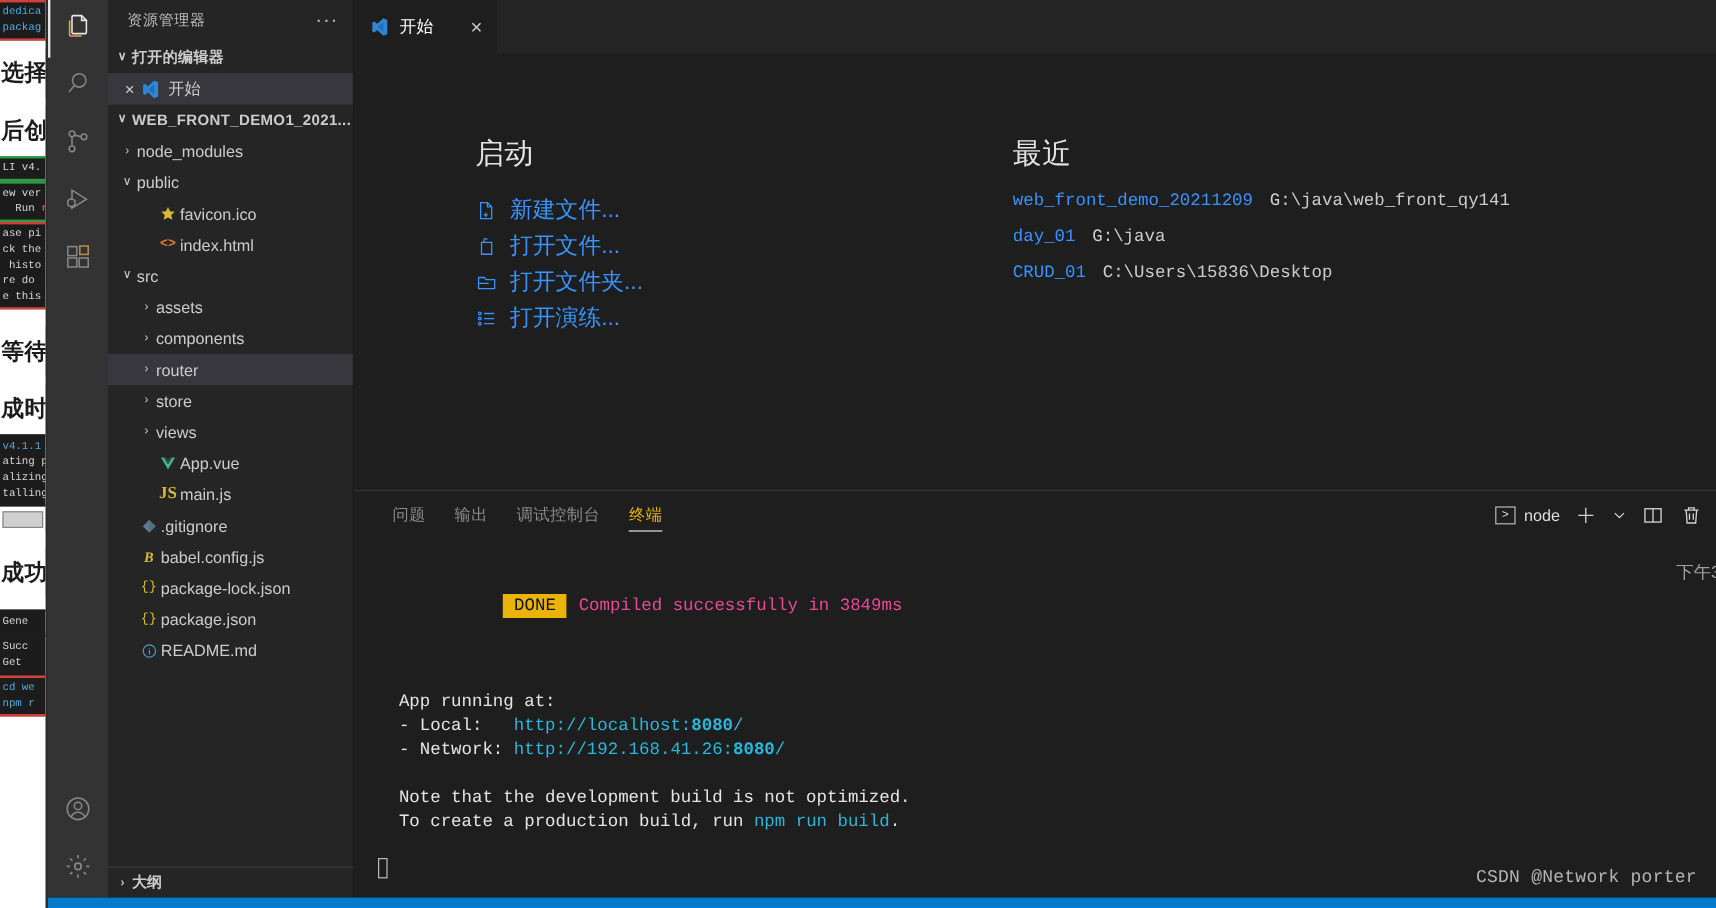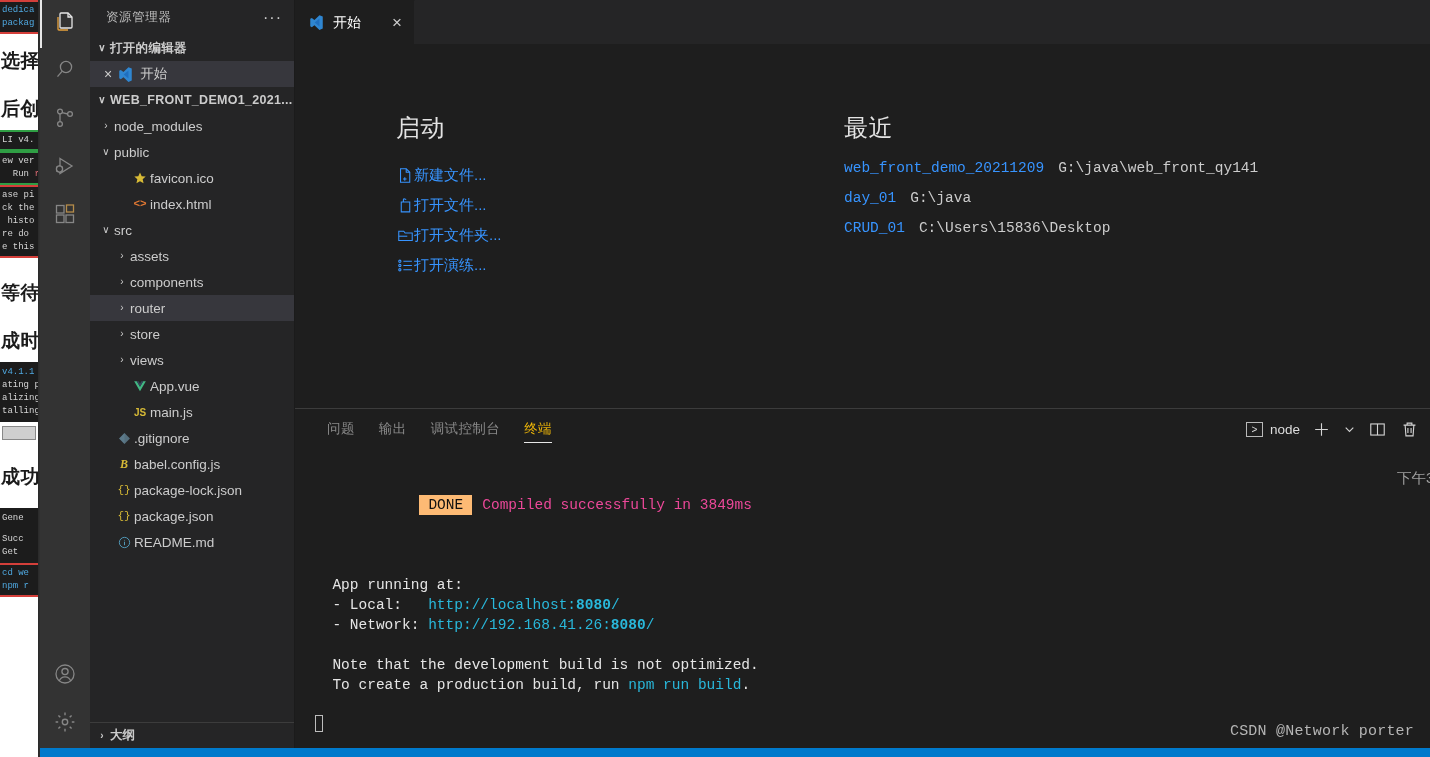--- a/index.html
+++ b/index.html
@@ -144,22 +144,22 @@
     overflow: hidden;
   }
   #welcome-cols { display: flex; padding: 68px 0 0 0; }
   #col-start { width: 510px; padding-left: 101px; }
   #col-recent { flex: 1; padding-left: 39px; font-family: Liberation Mono, monospace; }
   .wtitle {
     font-size: 24px; color: #e3e3e3; font-weight: 400; margin-bottom: 16px;
     letter-spacing: .5px;
   }
   .start-link {
-    display: flex; align-items: center; 
-    color: #3794ff; font-size: 15px; height: 30px;
+    display: flex; align-items: center; gap: 11px;
+    color: #3794ff; font-size: 19px; height: 30px;
   }
   .start-link .sico { width: 18px; display:flex; align-items:center; justify-content:center; }
   .recent-row {
     display: flex; align-items: baseline; gap: 14px;
     font-size: 14.5px; height: 30px;
   }
   .recent-row .name { color: #3794ff; }
   .recent-row .path { color: #cccccc; }
 
   
@@ -195,21 +195,21 @@
   }
   .pa-ico { width: 22px; height: 22px; display:flex; align-items:center; justify-content:center; color:#d4d4d4; }
 
   #terminal {
     flex: 1; padding: 26px 0 0 20px; min-height: 0;
     font-family: "Liberation Mono", monospace;
     font-size: 14.5px; line-height: 20px; color: #cccccc;
     position: relative; overflow: hidden;
   }
   .badge-done {
-    display: inline-block; background: #fdba74; color: #101010;
+    display: inline-block; background: #eab308; color: #101010;
     padding: 0 9px; font-weight: 400; margin-right: 10px;
   }
   .t-green { color: #ec4899; }
   .t-cyan  { color: #29b8db; }
   .t-white { color: #e5e5e5; }
   .t-bold  { font-weight: 700; }
   .term-line { white-space: pre; }
   #term-cursor {
     display: inline-block; width: 8px; height: 17px;
     border: 1px solid #bdbdbd; background: transparent;
@@ -411,21 +411,21 @@
               <svg width="14" height="13" viewBox="0 0 24 22" fill="none">
                 <path d="M2 2h4.4L12 11.6 17.6 2H22l-10 17z" fill="#42b883"></path>
                 <path d="M6.4 2h3.2L12 6.2 14.4 2h3.2L12 11.6z" fill="#35495e"></path>
               </svg>
             </span>
             <span class="label">App.vue</span>
           </div>
           <div class="tree-row indent-2">
             <span class="twisty"></span>
             <span class="ic">
-              <span style="color:#d7ba36;font-weight:700;font-size:10px;font-family:Liberation Sans, sans-serif">JS</span>
+              <span style="color:#d7ba36;font-weight:700;font-size:14px;font-family:Liberation Serif, serif">JS</span>
             </span>
             <span class="label">main.js</span>
           </div>
           <div class="tree-row indent-1">
             <span class="twisty"></span>
             <span class="ic">
               <svg width="13" height="13" viewBox="0 0 24 24" fill="#6a8fa3">
                 <path d="M12 2 2 12l10 10 10-10z" opacity=".7"></path>
                 <path d="M12 2 2 12l10 10z" opacity=".35"></path>
               </svg>

